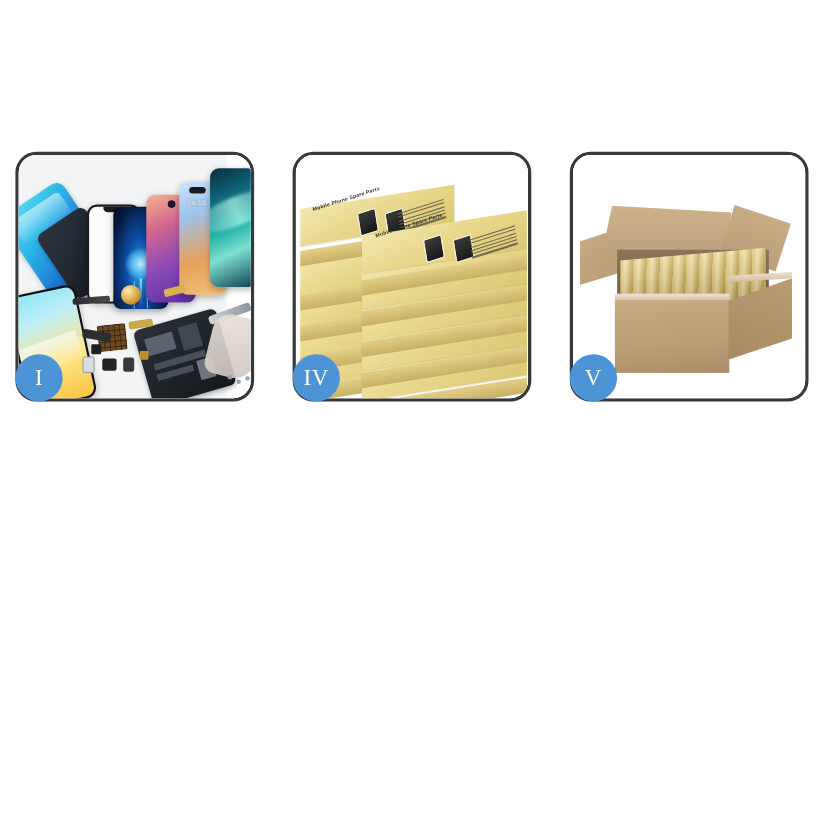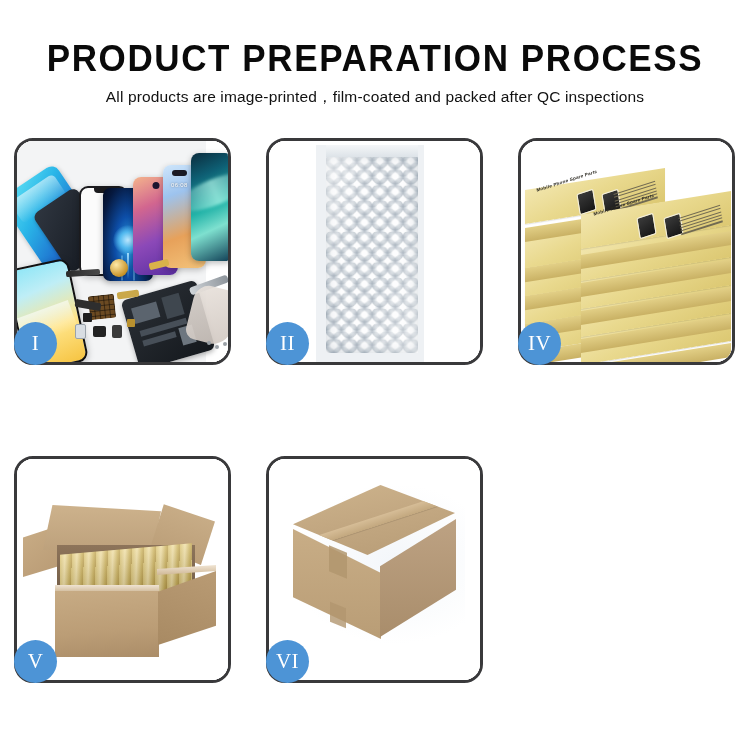--- a/index.html
+++ b/index.html
@@ -425,24 +425,20 @@
   .c6-shadow{
     position:absolute; left:20px; top:24px; width:176px; height:162px;
     background:radial-gradient(ellipse at 60% 50%, rgba(220,230,240,.35), rgba(255,255,255,0) 70%);
   }
 </style>
 </head>
 <body>
 
 <div class="page">
 
-  <div class="header">
-    <h1 class="title">PRODUCT PREPARATION PROCESS</h1>
-    <p class="subtitle">All products are image-printed，film-coated and packed after QC inspections</p>
-  </div>
 
   <div class="grid">
 
     <div class="panel">
       <div class="panel-inner">
         <div class="p1-bg"></div>
         <div class="scr-blue"></div>
         <div class="scr-blue-b"></div>
         <div class="ph-white">
             <span class="notch"></span>
@@ -479,29 +475,20 @@
         <div class="hand"></div>
         <div class="screws">
             <b></b>
             <b></b>
             <b></b>
           </div>
       </div>
       <div class="badge">I</div>
     </div>
 
-    <div class="panel">
-      <div class="panel-inner">
-        <div class="bw-bg"></div>
-        <div class="bw-sheet"></div>
-        <div class="bw-pouch"></div>
-        <div class="bw-seal"></div>
-      </div>
-      <div class="badge">II</div>
-    </div>
 
 
     <div class="panel">
       <div class="panel-inner">
         <div class="b4-bg"></div>
         <div class="stackwrap">
 
           <div class="kbox" style="left:2px;  top:150px; width:118px; height:48px;">
             <div class="top"></div>
               <div class="side"></div>
@@ -580,30 +567,15 @@
         <div class="c5-inner"></div>
         <div class="c5-yellows"></div>
         <div class="c5-toprim"></div>
         <div class="c5-toprimR"></div>
         <div class="c5-front"></div>
         <div class="c5-rightface"></div>
       </div>
       <div class="badge">V</div>
     </div>
 
-    <div class="panel">
-      <div class="panel-inner">
-        <div class="b6-bg"></div>
-        <div class="c6-shadow"></div>
-        <div class="c6-top"></div>
-        <div class="c6-tape-top">
-            <i></i>
-          </div>
-        <div class="c6-left"></div>
-        <div class="c6-right"></div>
-        <div class="c6-tabL"></div>
-        <div class="c6-tabL2"></div>
-      </div>
-      <div class="badge">VI</div>
-    </div>
 
   </div>
 </div>
 
 </body></html>

